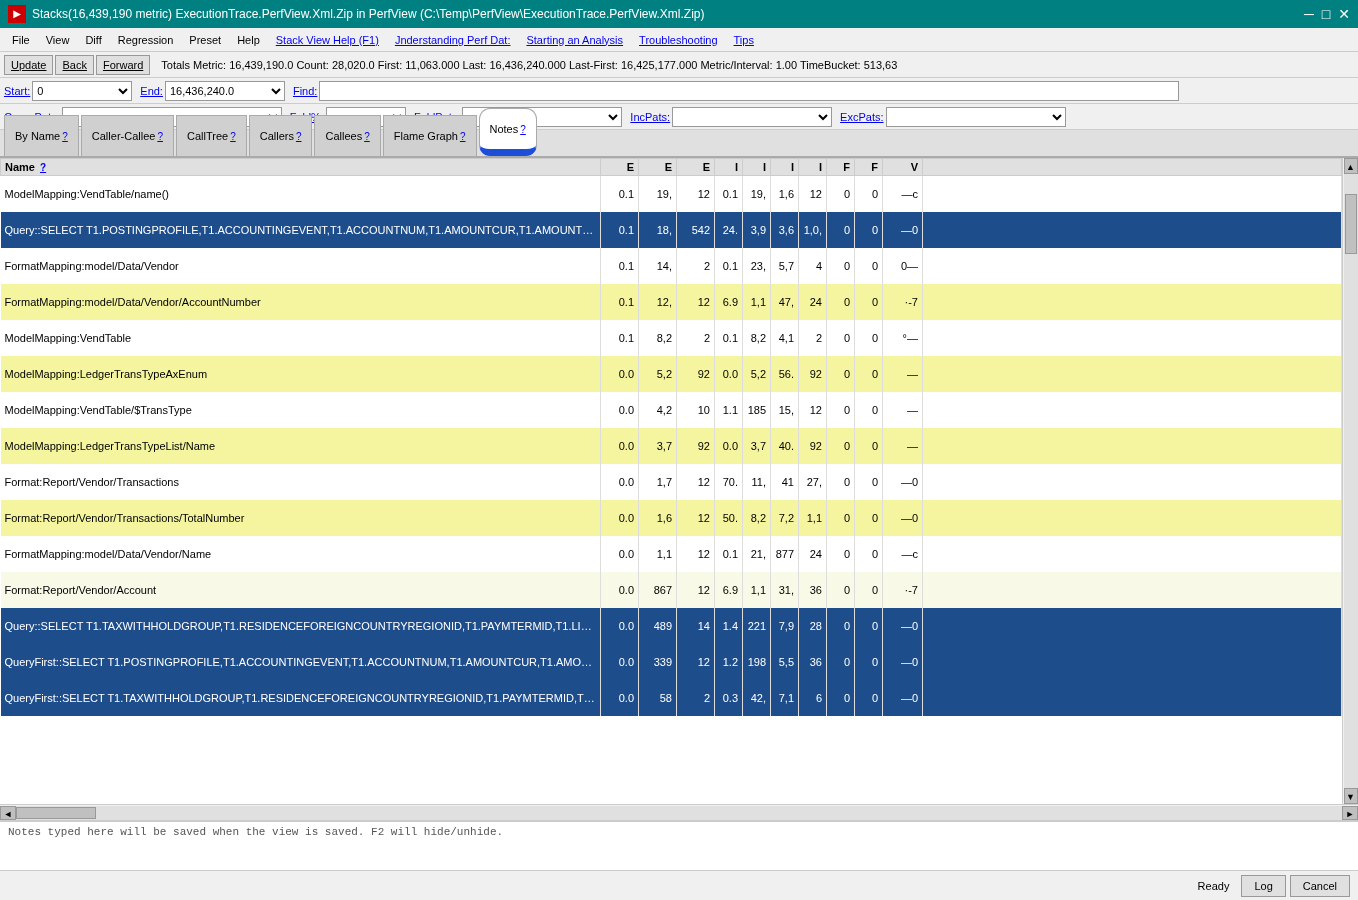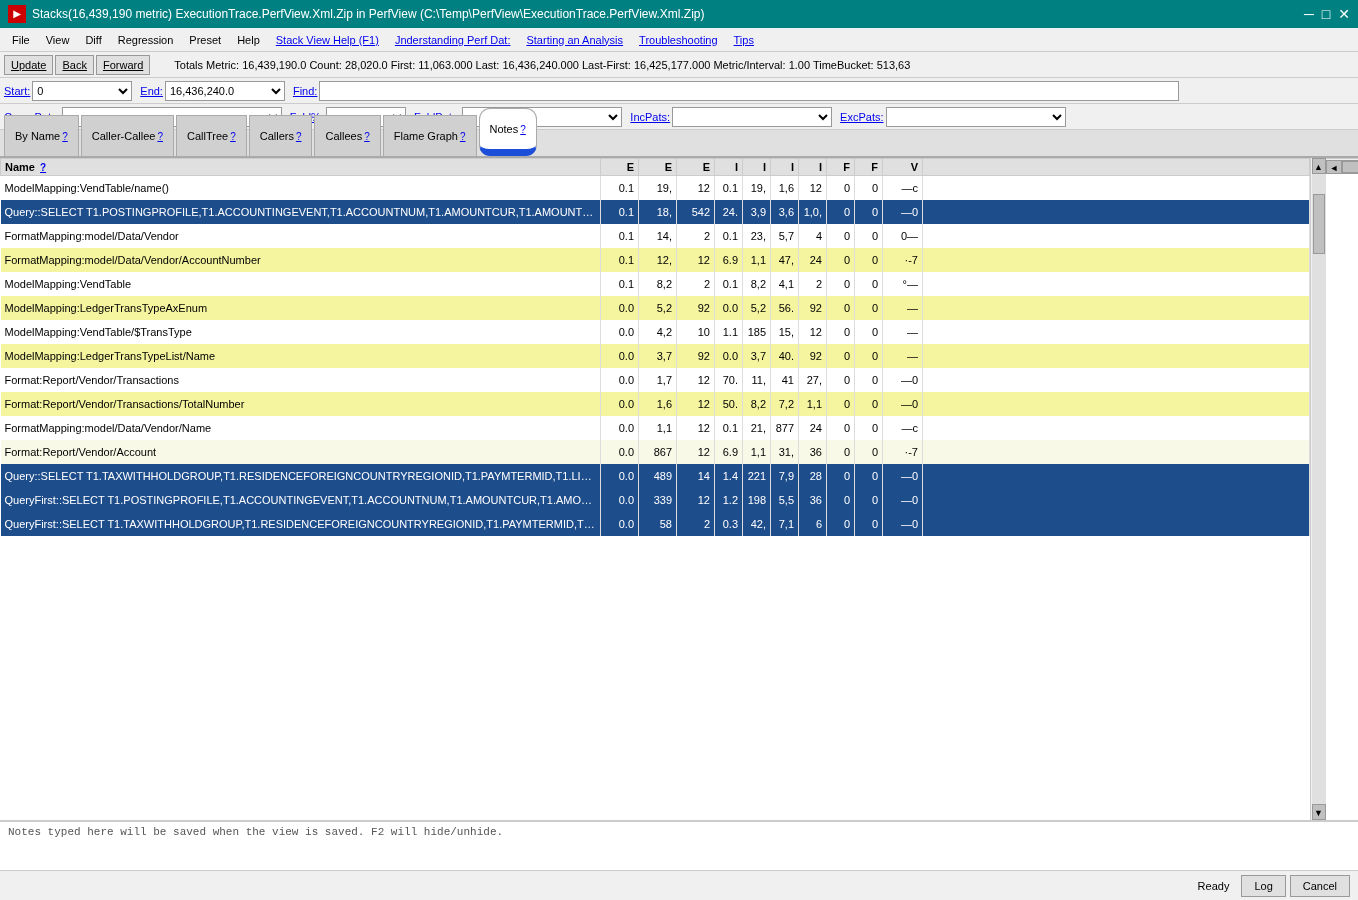--- a/index.html
+++ b/index.html
@@ -52,21 +52,21 @@
     #toolbar .btn {
       background: #e0e0e0;
       border: 1px solid #999;
       padding: 1px 6px;
       cursor: pointer;
       font-size: 11px;
       margin-right: 2px;
       height: 20px;
       text-decoration: underline;
     }
-    #toolbar .metric-text { font-size: 11px; margin-left: 22px; }
+    #toolbar .metric-text { font-size: 11px; margin-left: 9px; }
     
     
     #controls-row {
       background: #f0f0f0;
       height: 26px;
       display: flex;
       align-items: center;
       padding: 2px 4px;
       border-bottom: 1px solid #ccc;
       font-size: 11px;
@@ -133,21 +133,21 @@
       z-index: 1;
       border-radius: 11px;
     }
     
     
     #main-content {
       background: white;
       height: calc(900px - 28px - 24px - 26px - 26px - 26px - 28px - 50px - 30px);
       overflow: hidden;
       display: flex;
-      flex-direction: row;
+      flex-direction: column;
     }
     
     
     #data-table {
       width: 100%;
       border-collapse: collapse;
       font-size: 11px;
       table-layout: fixed;
     }
     #data-table thead th {
@@ -155,21 +155,21 @@
       border: 1px solid #ccc;
       padding: 2px 4px;
       text-align: left;
       position: sticky;
       top: 0;
       z-index: 2;
       white-space: nowrap;
       overflow: hidden;
     }
     #data-table thead th.numeric { text-align: right; }
-    #data-table tbody tr { height: 24px; }
+    #data-table tbody tr { height: 36px; }
     #data-table tbody tr:nth-child(even) { background: #f9f9e8; }
     #data-table tbody tr:nth-child(odd) { background: white; }
     #data-table tbody tr.yellow-bg { background: #f5f5a0; }
     #data-table tbody tr.blue-selected { background: #1e4d8c; color: white; }
     #data-table tbody tr.blue-selected td { color: white; }
     #data-table tbody td {
       border-right: 1px solid #ddd;
       padding: 1px 4px;
       white-space: nowrap;
       overflow: hidden;

